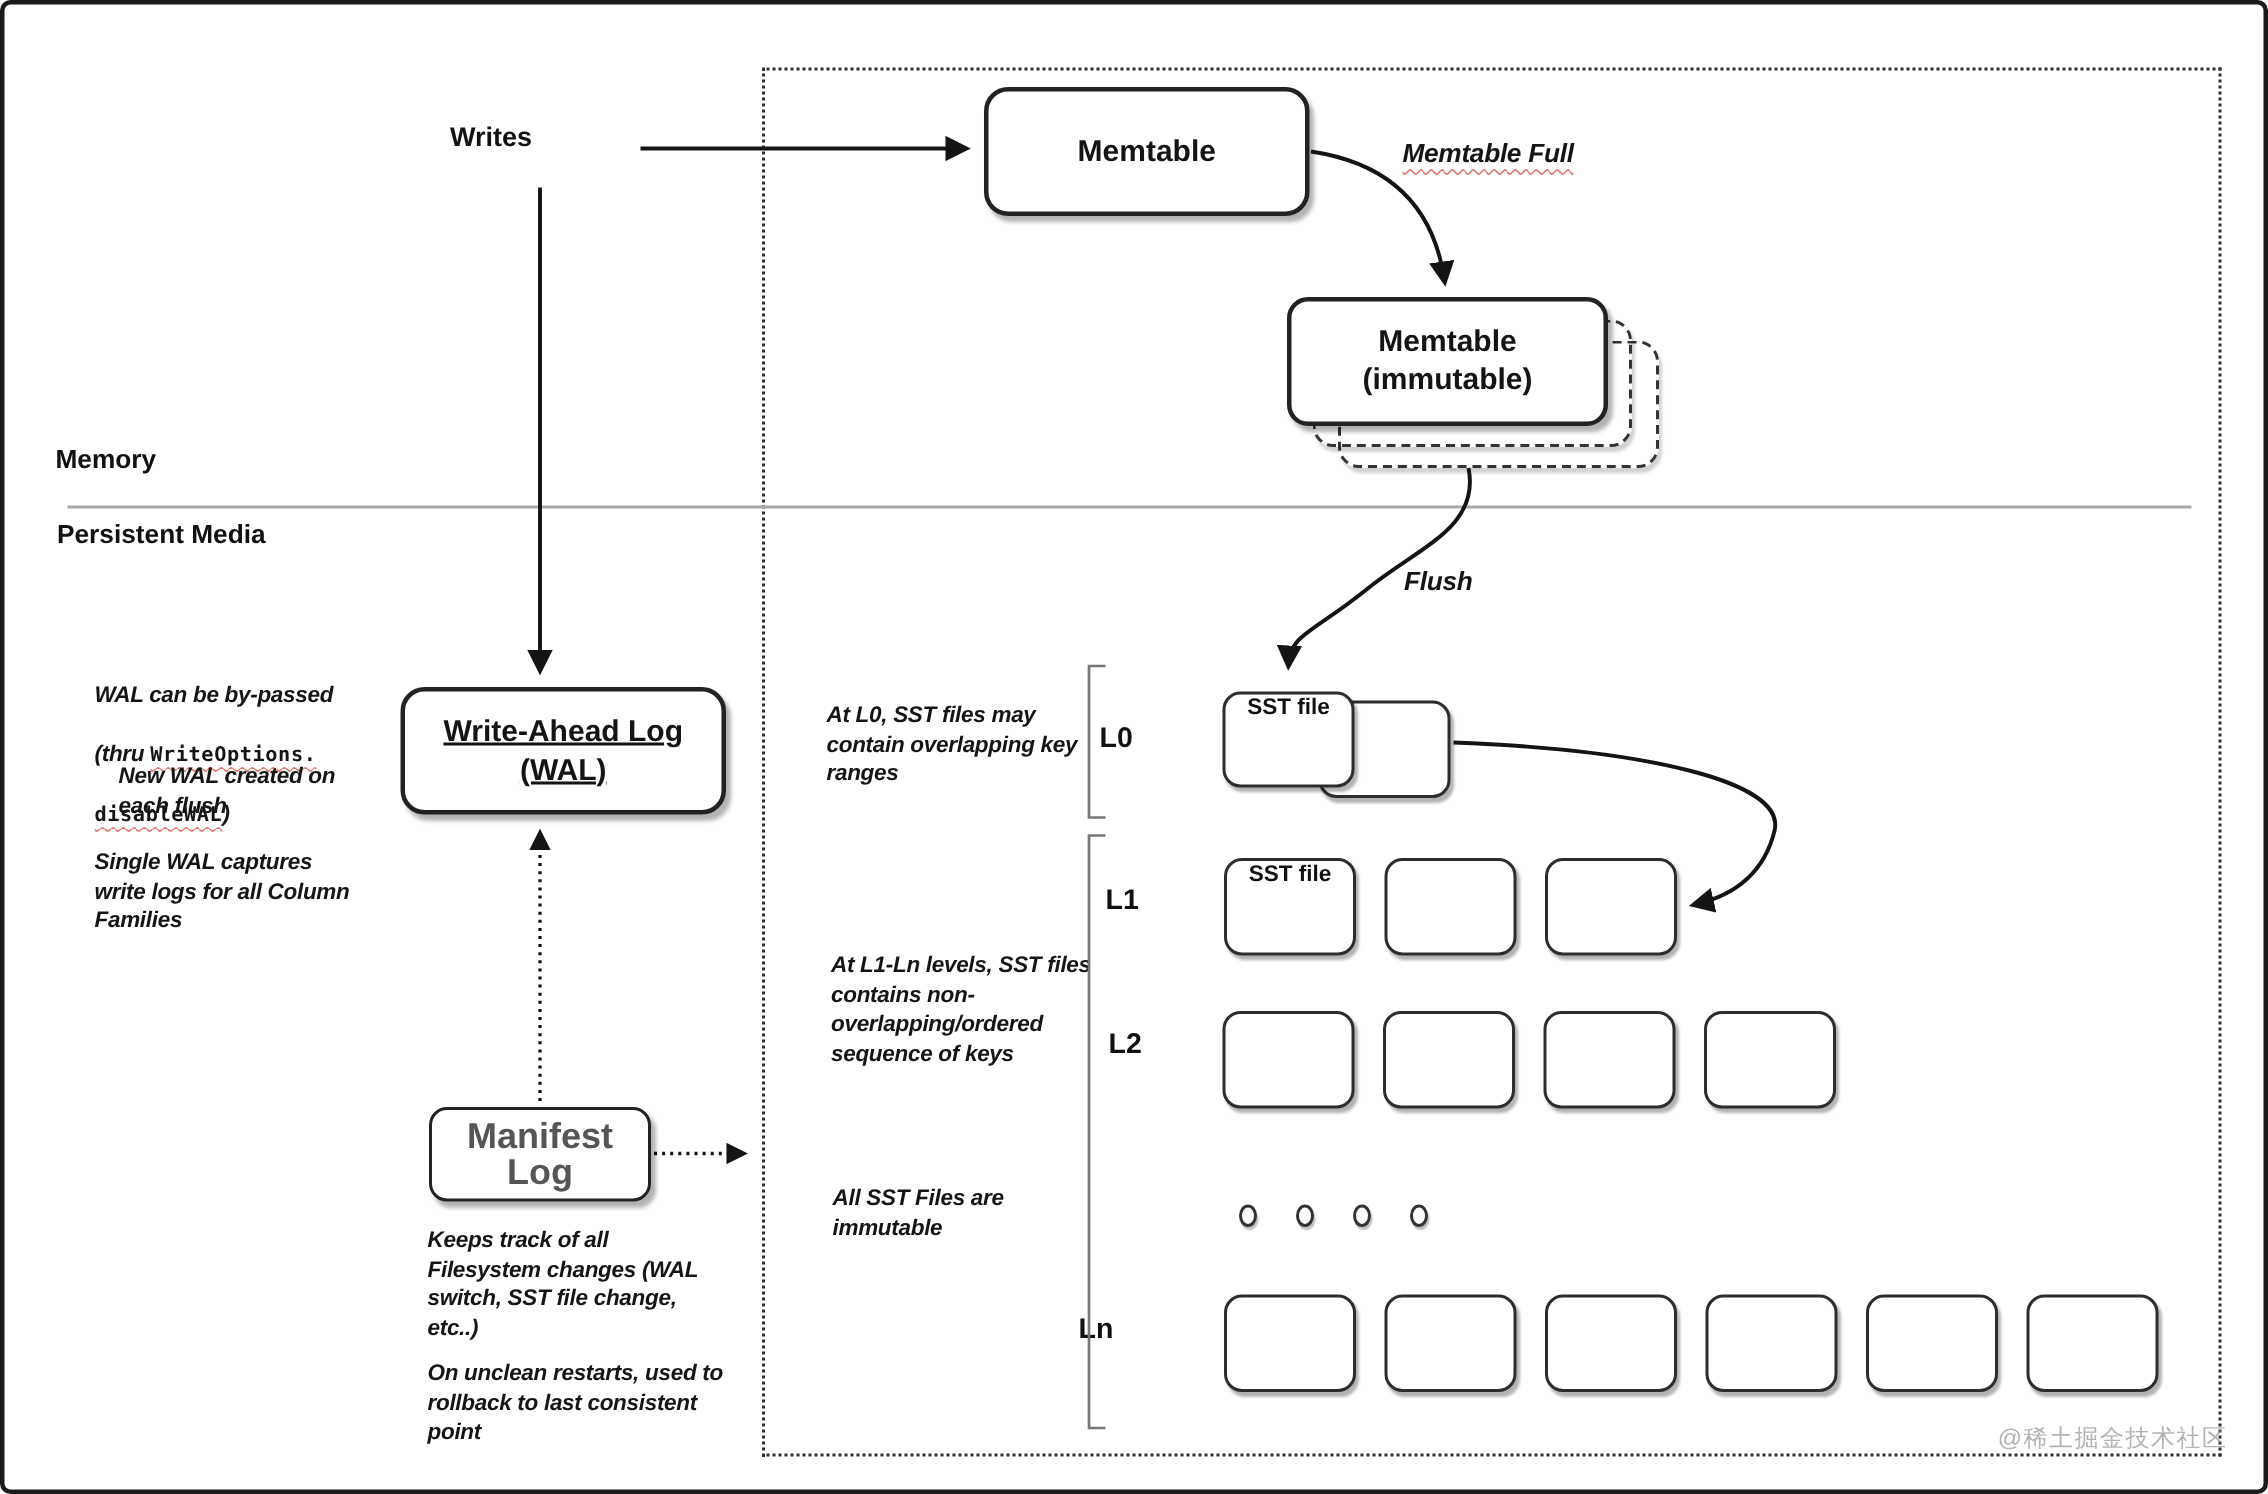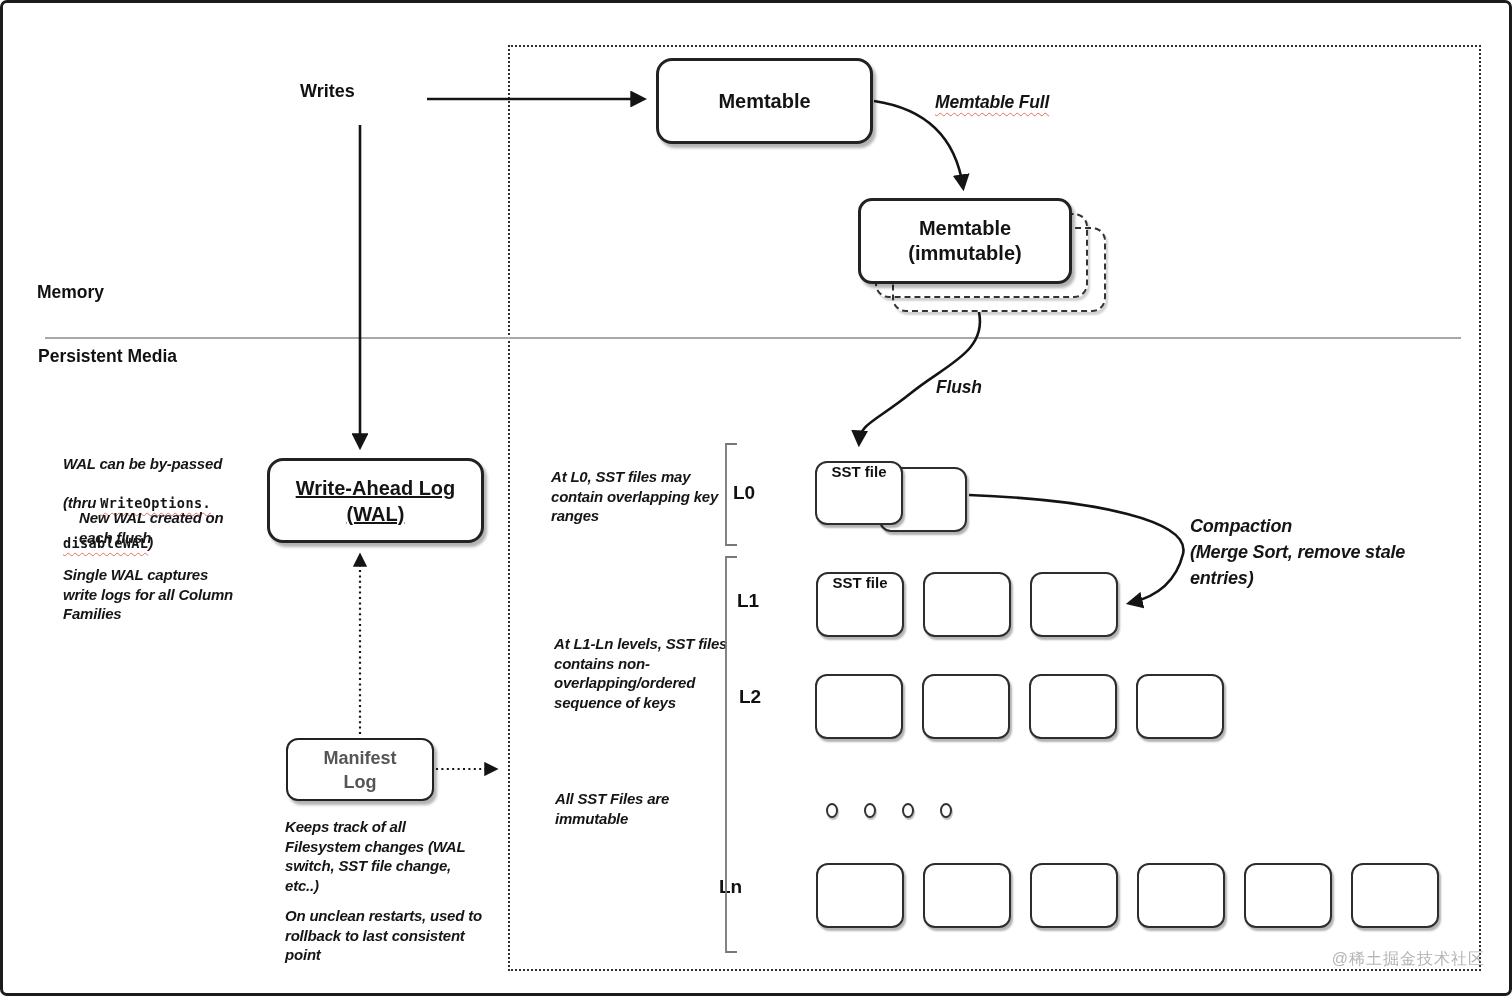--- a/index.html
+++ b/index.html
@@ -48,21 +48,21 @@
   .node-dashed {
     position: absolute;
     box-sizing: border-box;
     background: transparent;
     border: 2.5px dashed #333;
     border-radius: 14px;
     box-shadow: 2px 3px 2px rgba(0,0,0,0.18);
   }
   .manifest {
     border-width: 2.5px; border-radius: 12px;
-    font-size: 18px; line-height: 24px; color: #555; text-align: center;
+    font-size: 24px; line-height: 24px; color: #555; text-align: center;
   }
 
   .note {
     position: absolute; z-index: 2;
     font-style: italic; font-weight: 600;
     font-size: 15px; line-height: 19.5px;
     letter-spacing: -0.2px;
     color: #151515;
     white-space: pre-line;
   }
@@ -141,21 +141,21 @@
 
     <path d="M966 492 C1095 497 1188 518 1180 551 C1173 579 1153 594 1127 600" fill="none" stroke="#141414" stroke-width="2.6" marker-end="url(#arw)"></path>
 
     <path d="M734 441 H723 V542 H734" fill="none" stroke="#777" stroke-width="1.8"></path>
     <path d="M734 554 H723 V949 H734" fill="none" stroke="#777" stroke-width="1.8"></path>
   </svg>
 
   <div class="cf-box"></div>
 
   <div class="head-label" style="left:297px; top:78px;">Writes</div>
-  <div class="head-label" style="left:34px; top:279px; font-size:17.5px;">Memory</div>
+  <div class="head-label" style="left:34px; top:293px; font-size:17.5px;">Memory</div>
   <div class="head-label" style="left:35px; top:343px; font-size:17.5px;">Persistent Media</div>
 
   <div class="node" style="left:653px; top:55px; width:217px; height:86px;">
     <span>Memtable</span>
   </div>
 
   <div class="node-dashed" style="left:889px; top:224px; width:214px; height:85px; z-index:2;"></div>
   <div class="node-dashed" style="left:872px; top:210px; width:213px; height:85px; z-index:3;"></div>
   <div class="node" style="left:855px; top:195px; width:214px; height:86px; border-radius:14px; line-height:25px;">
     <span>Memtable
@@ -194,23 +194,20 @@
 
   <div class="note" style="left:548px; top:464px; width:185px;">At L0, SST files may
 contain overlapping key
 ranges</div>
   <div class="note" style="left:551px; top:631px; width:185px;">At L1-Ln levels, SST files
 contains non-
 overlapping/ordered
 sequence of keys</div>
   <div class="note" style="left:552px; top:786px; width:185px;">All SST Files are
 immutable</div>
-  <div class="note note-big" style="left:1187px; top:510px; width:260px;">Compaction
-(Merge Sort, remove stale
-entries)</div>
 
   <div class="level-label" style="left:730px; top:479px;text-align:right;">L0</div>
   <div class="level-label" style="left:734px; top:587px;">L1</div>
   <div class="level-label" style="left:736px; top:683px;">L2</div>
   <div class="level-label" style="left:692px; top:873px;margin-left:24px;">Ln</div>
 
   <div class="abs" id="l0-row" style="left:812px; top:458px; width:160px; height:75px; z-index:4;">
       <div class="sst-box l0-back"></div>
       <div class="sst-box l0-front">
         <span class="sst-label">SST file</span>

